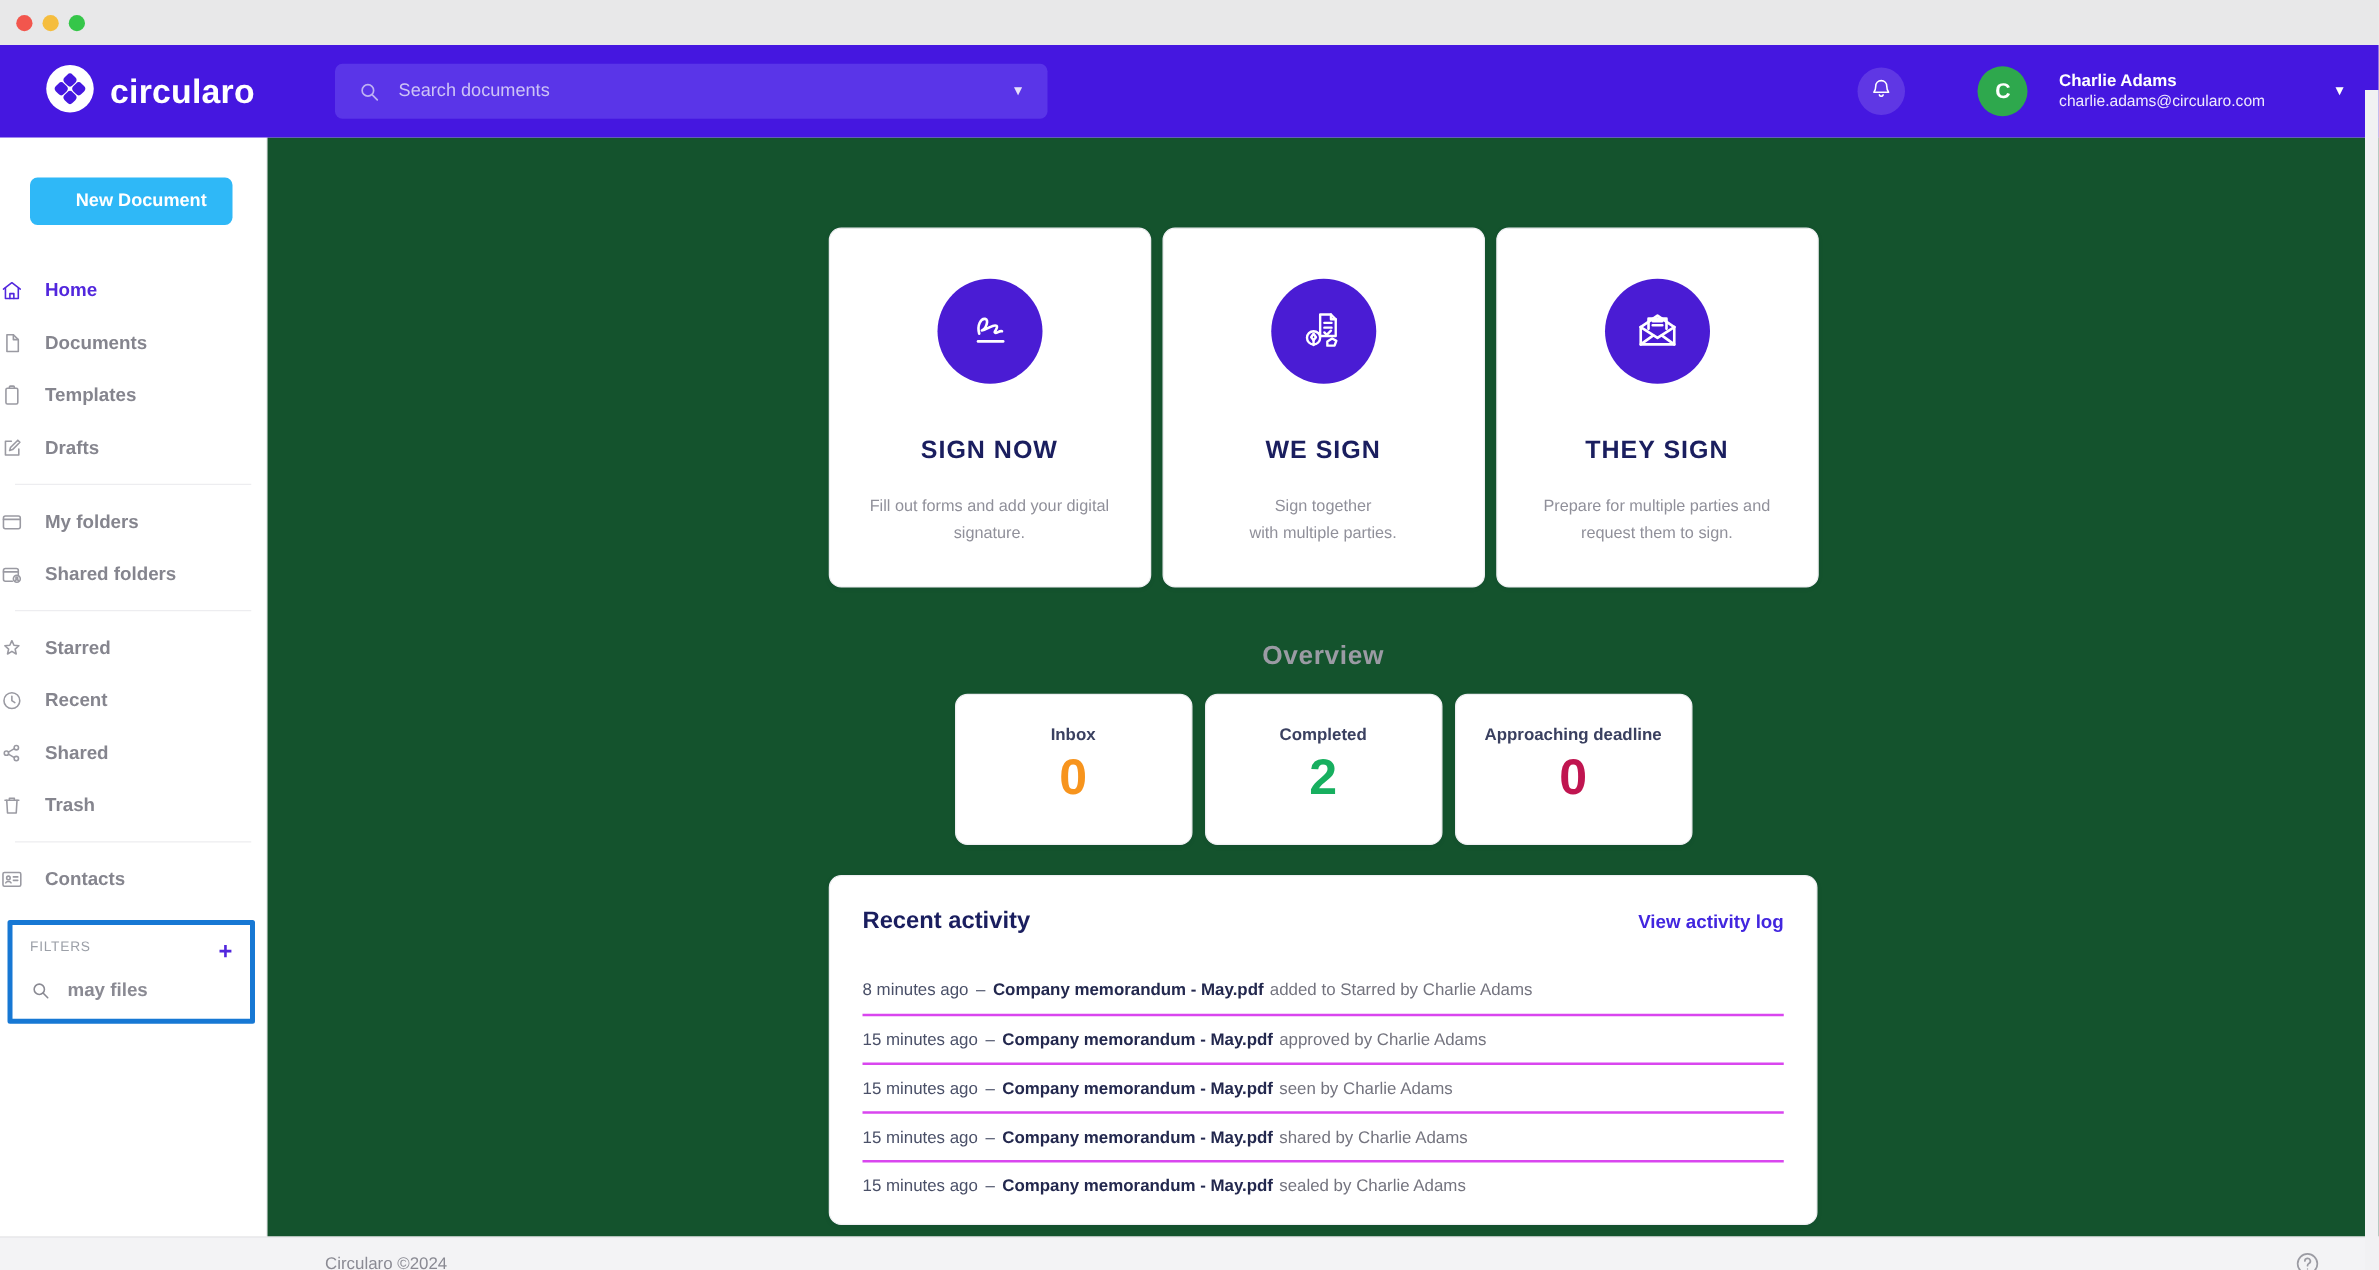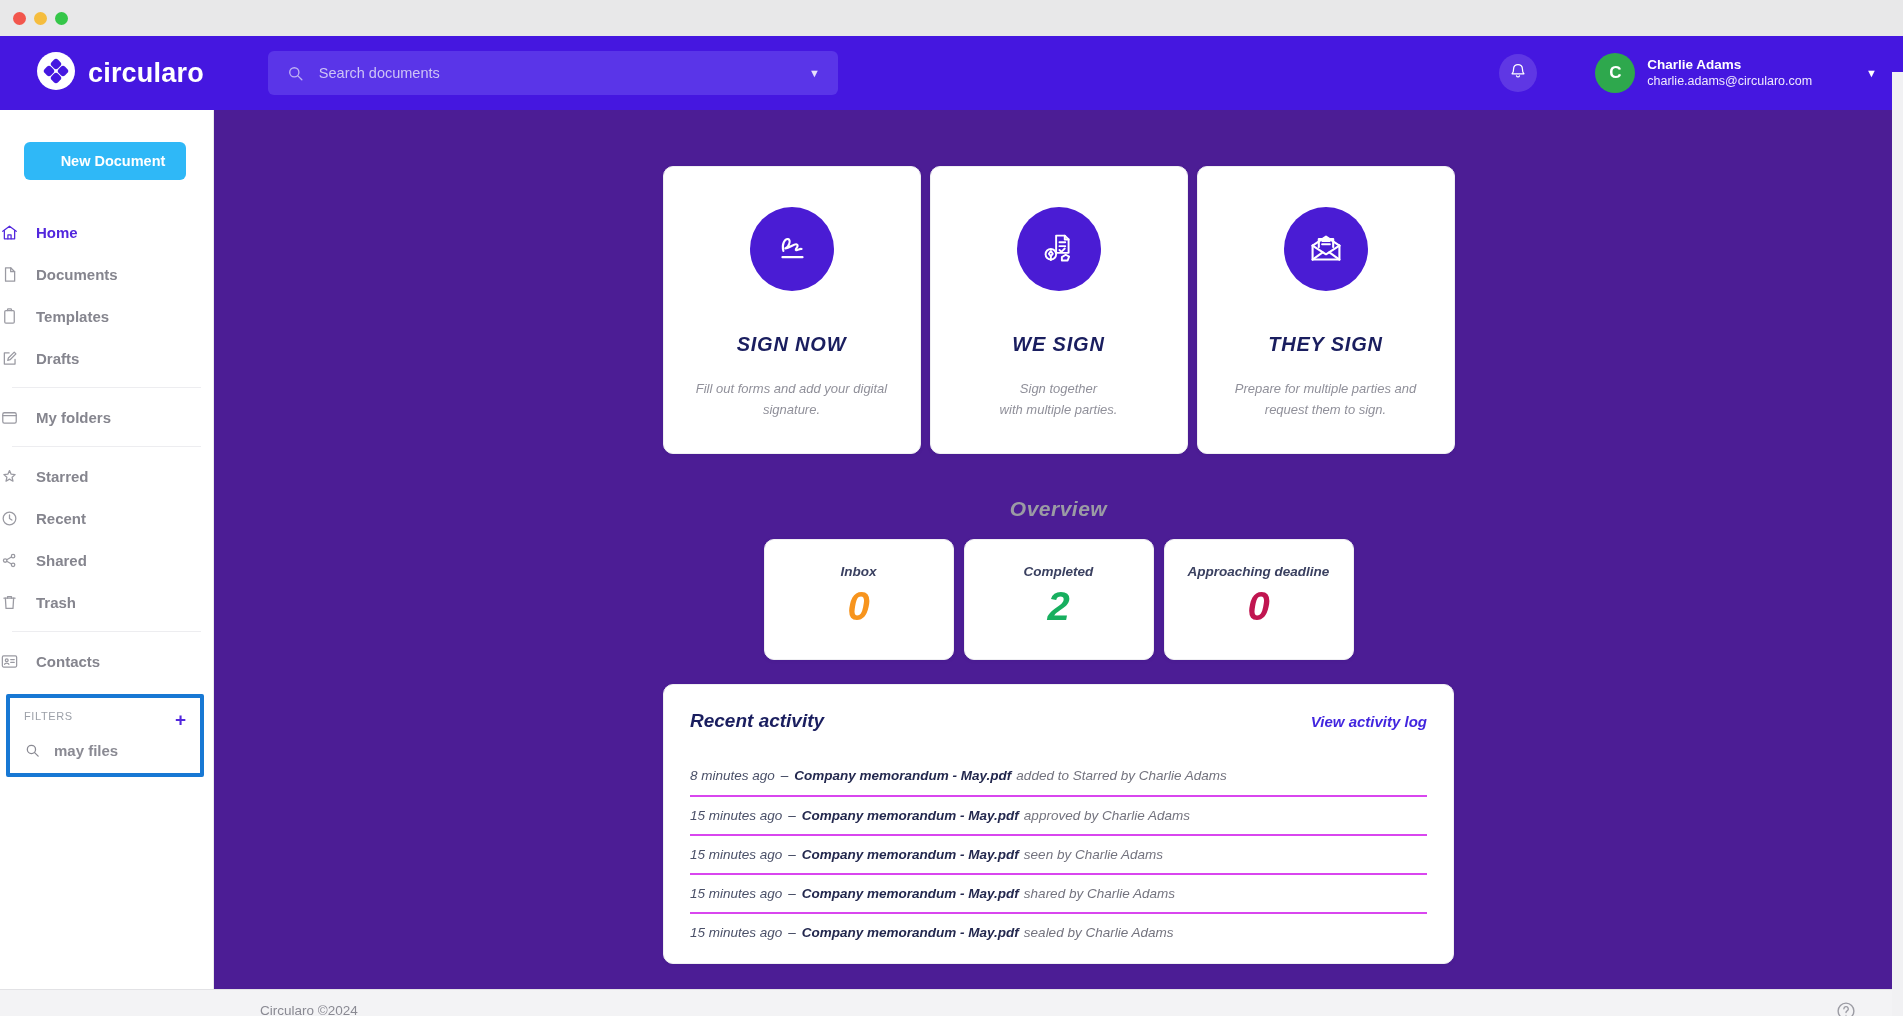--- a/index.html
+++ b/index.html
@@ -22,21 +22,21 @@
   .searchbar input { flex:1; background:transparent; border:none; outline:none; margin-left:14px;
     font-size:14.5px; color:#fff; font-family:inherit; }
   .searchbar input::placeholder { color:#CDC3F6; }
   .search-caret { color:#E6E0FA; font-size:11px; margin-left:10px; cursor:pointer; }
   .header-right { margin-left:auto; display:flex; align-items:center; }
   .bell-wrap { width:38px; height:38px; border-radius:50%; background:rgba(255,255,255,.14);
     display:flex; align-items:center; justify-content:center; color:#fff; cursor:pointer; }
   .bell-wrap svg { width:20px; height:20px; }
   .avatar { width:40px; height:40px; border-radius:50%; background:#2EA84D; color:#fff; font-size:17px;
     font-weight:bold; display:flex; align-items:center; justify-content:center; margin-left:58px; }
-  .user-block { margin-left:12px; line-height:1.25; }
+  .user-block { margin-left:25px; line-height:1.25; }
   .user-name { color:#fff; font-size:13.5px; font-weight:600; }
   .user-email { color:#EFEAFD; font-size:12.5px; }
   .user-caret { color:#fff; font-size:11px; margin-left:54px; cursor:pointer; }
   .scroll-track { position:absolute; right:0; top:36px; width:11px; height:980px; background:#F1F1F3; z-index:5; }
 
   
   .app-body { display:flex; height:879px; }
 
   
   .sidebar { width:214px; background:#fff; border-right:1px solid #E9E9EC; padding-top:32px; flex:none; }
@@ -53,21 +53,21 @@
     padding:12px 14px 14px; background:#fff; }
   .filters-head { display:flex; align-items:flex-start; justify-content:space-between; }
   .filters-label { font-size:11px; letter-spacing:.6px; color:#9CA0A8; }
   .filters-add { color:#5227DD; font-size:19px; font-weight:600; line-height:1; cursor:pointer; }
   .filters-search { display:flex; align-items:center; margin-top:13px; }
   .filters-search .mag { width:17px; height:17px; color:#8A8A93; flex:none; }
   .filters-search input { border:none; outline:none; background:transparent; margin-left:13px; width:130px;
     font-size:15px; font-weight:600; color:#8A8A93; font-family:inherit; }
 
   
-  .main { flex:1; display:flex; flex-direction:column; align-items:center; padding-top:56px; background:#4c1d95;font-style:italic; }
+  .main { flex:1; display:flex; flex-direction:column; align-items:center; padding-top:72px; background:#14532d; }
   .card { background:#fff; border:1px solid #EFEFF2; border-radius:10px; box-shadow:0 1px 4px rgba(25,25,70,.06); }
 
   .action-row { display:flex; gap:9px; }
   .action-card { width:258px; height:288px; text-align:center; cursor:pointer; }
   .action-icon { width:84px; height:84px; border-radius:50%; background:#4A1CD4; margin:40px auto 0;
     display:flex; align-items:center; justify-content:center; color:#fff; }
   .action-icon svg { width:46px; height:46px; }
   .action-title { margin-top:42px; font-size:20px; font-weight:800; color:#1A1E5F; letter-spacing:.8px; }
   .action-desc { margin-top:23px; font-size:13px; color:#90909A; line-height:1.6; white-space:pre-line; }
 
@@ -202,20 +202,32 @@
 
       <div class="nav-item">
         <span class="icon">
           <svg viewBox="0 0 24 24" fill="none" stroke="currentColor" stroke-width="1.6" stroke-linecap="round" stroke-linejoin="round" width="19" height="19">
             <rect x="3.5" y="6" width="17" height="13" rx="2"></rect>
               <path d="M3.5 9.5h17"></path>
           </svg>
           </span>
         <span>My folders</span>
       </div>
+      <div class="nav-item">
+        <span class="icon">
+          <svg viewBox="0 0 24 24" fill="none" stroke="currentColor" stroke-width="1.6" stroke-linecap="round" stroke-linejoin="round" width="19" height="19">
+            <path d="M18.5 12V8a2 2 0 0 0-2-2h-11a2 2 0 0 0-2 2v9a2 2 0 0 0 2 2h7"></path>
+              <path d="M3.5 9.5h15"></path>
+            <circle cx="17" cy="16.5" r="3.5"></circle>
+              <circle cx="17" cy="15.6" r="1"></circle>
+              <path d="M15.2 18.3c.4-1.1 3.2-1.1 3.6 0"></path>
+          </svg>
+          </span>
+        <span>Shared folders</span>
+      </div>
 
       <div class="nav-divider"></div>
 
       <div class="nav-item">
         <span class="icon">
           <svg viewBox="0 0 24 24" fill="none" stroke="currentColor" stroke-width="1.6" stroke-linecap="round" stroke-linejoin="round" width="19" height="19">
             <path d="M12 4.5l2.1 4.6 5 .5-3.8 3.4 1.1 4.9-4.4-2.6-4.4 2.6 1.1-4.9-3.8-3.4 5-.5z"></path>
           </svg>
           </span>
         <span>Starred</span>

